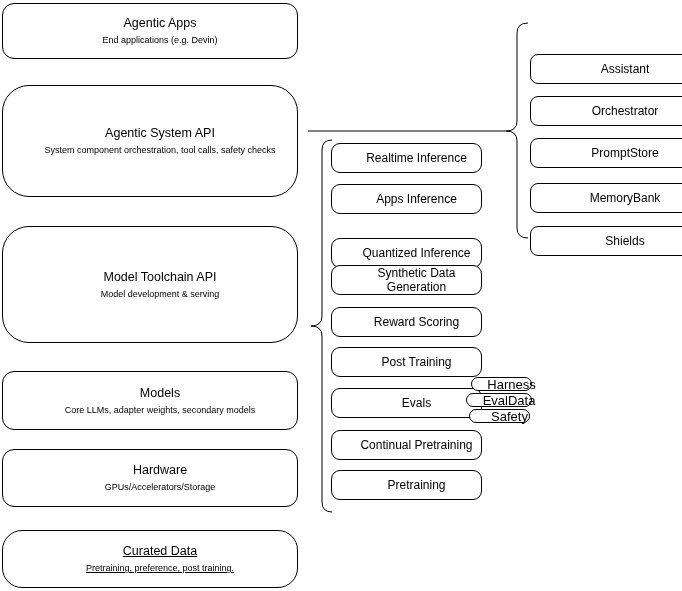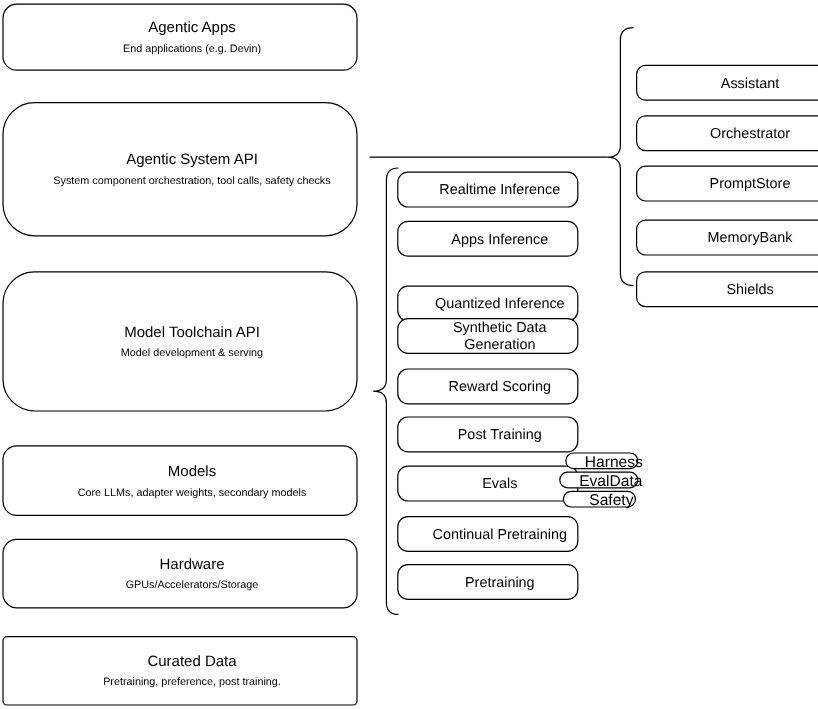--- a/index.html
+++ b/index.html
@@ -83,21 +83,21 @@
   <div class="box lbox" style="top:371px; height:59px; border-radius:12px;">
     <div class="title">Models</div>
     <div class="subtitle">Core LLMs, adapter weights, secondary models</div>
   </div>
 
   <div class="box lbox" style="top:449px; height:58px; border-radius:12px;text-align:center;">
     <div class="title">Hardware</div>
     <div class="subtitle">GPUs/Accelerators/Storage</div>
   </div>
 
-  <div class="box lbox" style="top:530px; height:58px; border-radius:4px;">
+  <div class="box lbox" style="top:530px; height:58px; border-radius:20px;text-decoration:underline;">
     <div class="title">Curated Data</div>
     <div class="subtitle">Pretraining, preference, post training.</div>
   </div>
 
   <div class="box mbox" style="top:143px;">Realtime Inference</div>
   <div class="box mbox" style="top:184px;">Apps Inference</div>
   <div class="box mbox" style="top:238px;">Quantized Inference</div>
   <div class="box mbox" style="top:265px;">Synthetic Data Generation</div>
   <div class="box mbox" style="top:307px;">Reward Scoring</div>
   <div class="box mbox" style="top:347px;">Post Training</div>

